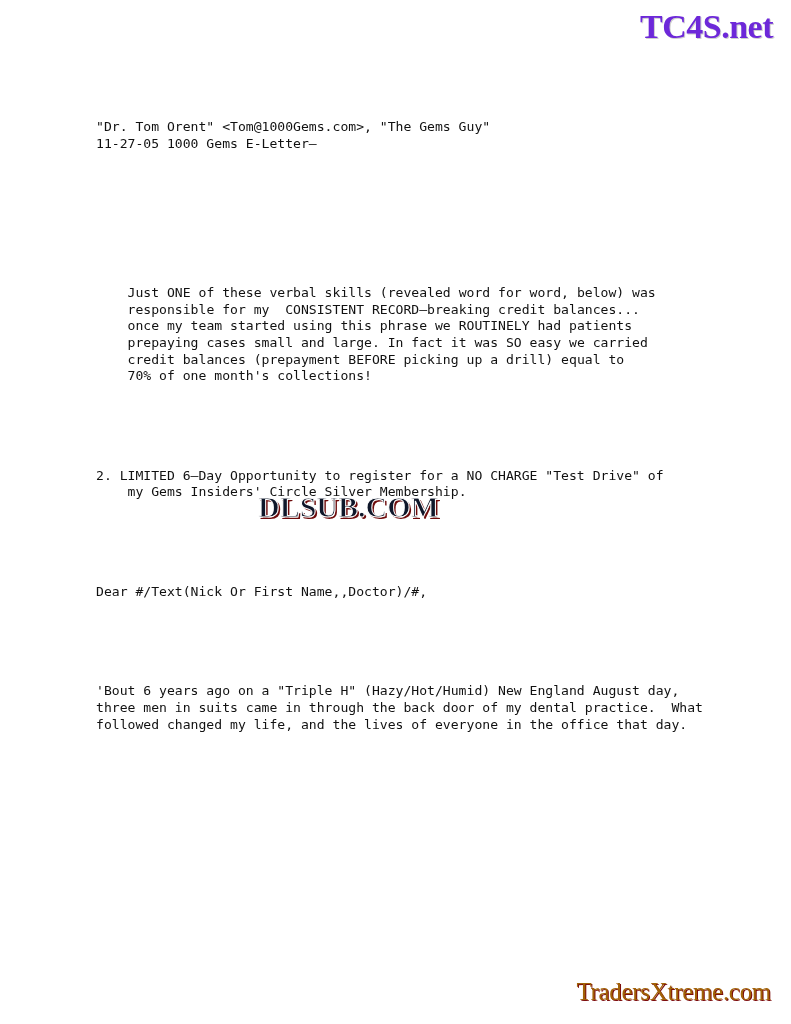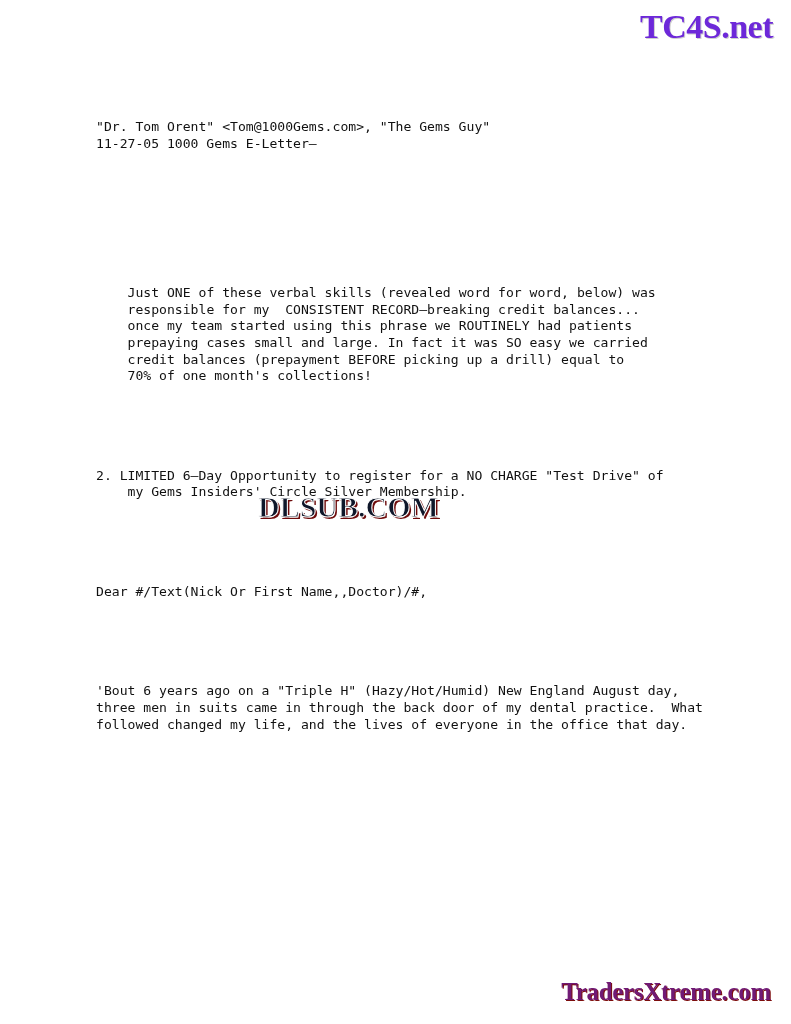--- a/index.html
+++ b/index.html
@@ -27,23 +27,23 @@
     letter-spacing: -0.5px;
     text-shadow: 1px 1px 0 #cfcfcf;
   }
 
   
   .wm-bottom {
     position: absolute;
     bottom: 18px;
     right: 20px;
     font-family: "Liberation Serif", serif;
-    font-weight: bold;
+    font-weight: normal;
     font-size: 25px;
-    color: #701a75;
+    color: #a16207;
     text-shadow: 1px 1px 0 #7d0d0d;
     letter-spacing: -0.3px;
   }
 
   
   .wm-center {
     position: absolute;
     top: 490px;
     left: 258px;
     font-family: "Liberation Serif", serif;

